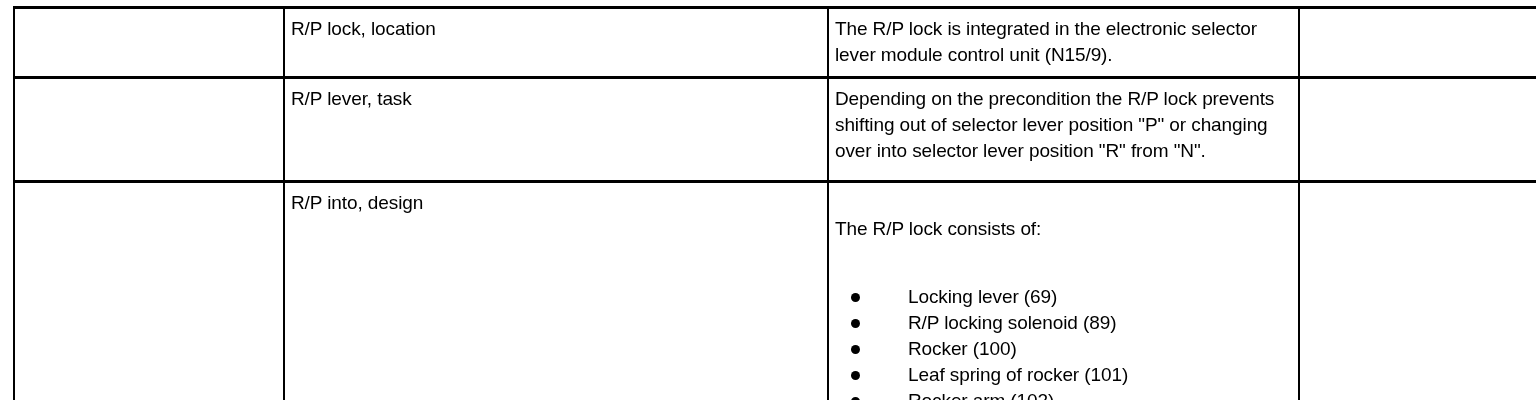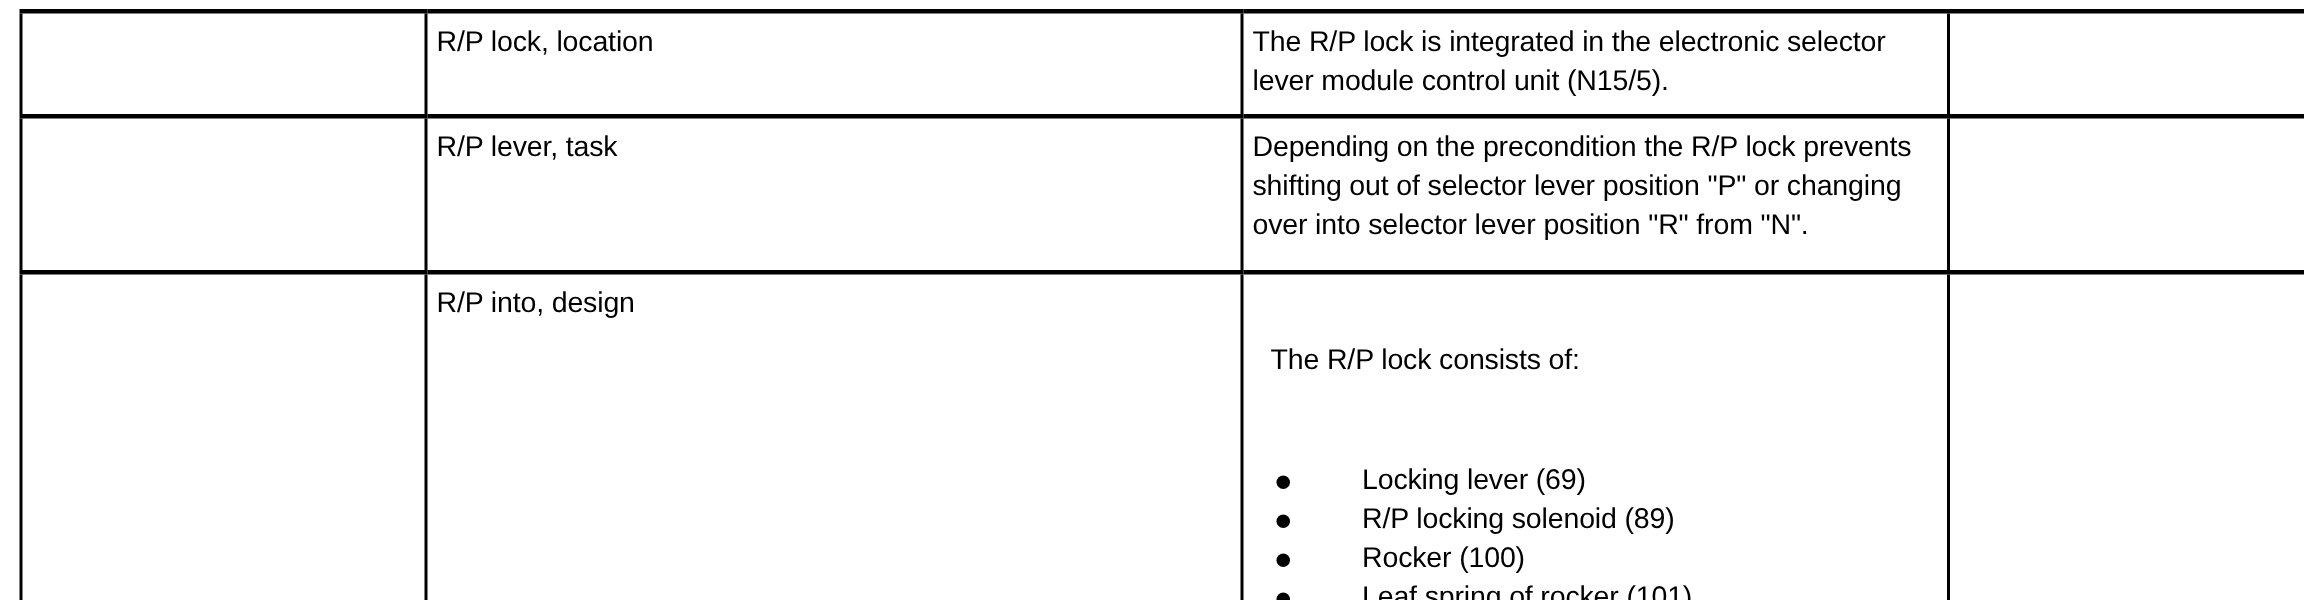--- a/index.html
+++ b/index.html
@@ -52,21 +52,21 @@
   }
   .cell-empty { min-height: 10px; }
 
   .row-location td { height: 54px; }
   .row-task td     { height: 101px; }
   .row-design td    { height: 183px; }
 
   .desc-lead {
     font-size: 19px;
     line-height: 26px;
-    margin: 12px;
+    margin: 0;
   }
   ul.parts-list {
     list-style: none;
     margin: 16px;
     padding: 0;
   }
   ul.parts-list li {
     position: relative;
     font-size: 19px;
     line-height: 26px;
@@ -103,21 +103,21 @@
     <tbody>
 
       <tr class="row-location">
         <td class="col-tag">
           <div class="cell-pad cell-empty"></div>
         </td>
         <td class="col-name">
           <div class="cell-pad">R/P lock, location</div>
         </td>
         <td class="col-desc">
-          <div class="cell-pad">The R/P lock is integrated in the electronic selector lever module control unit (N15/5).</div>
+          <div class="cell-pad">The R/P lock is integrated in the electronic selector lever module control unit (N15/9).</div>
         </td>
         <td class="col-ref">
           <div class="cell-pad cell-empty ref-code"></div>
         </td>
       </tr>
 
       <tr class="row-task">
         <td class="col-tag">
           <div class="cell-pad cell-empty"></div>
         </td>

